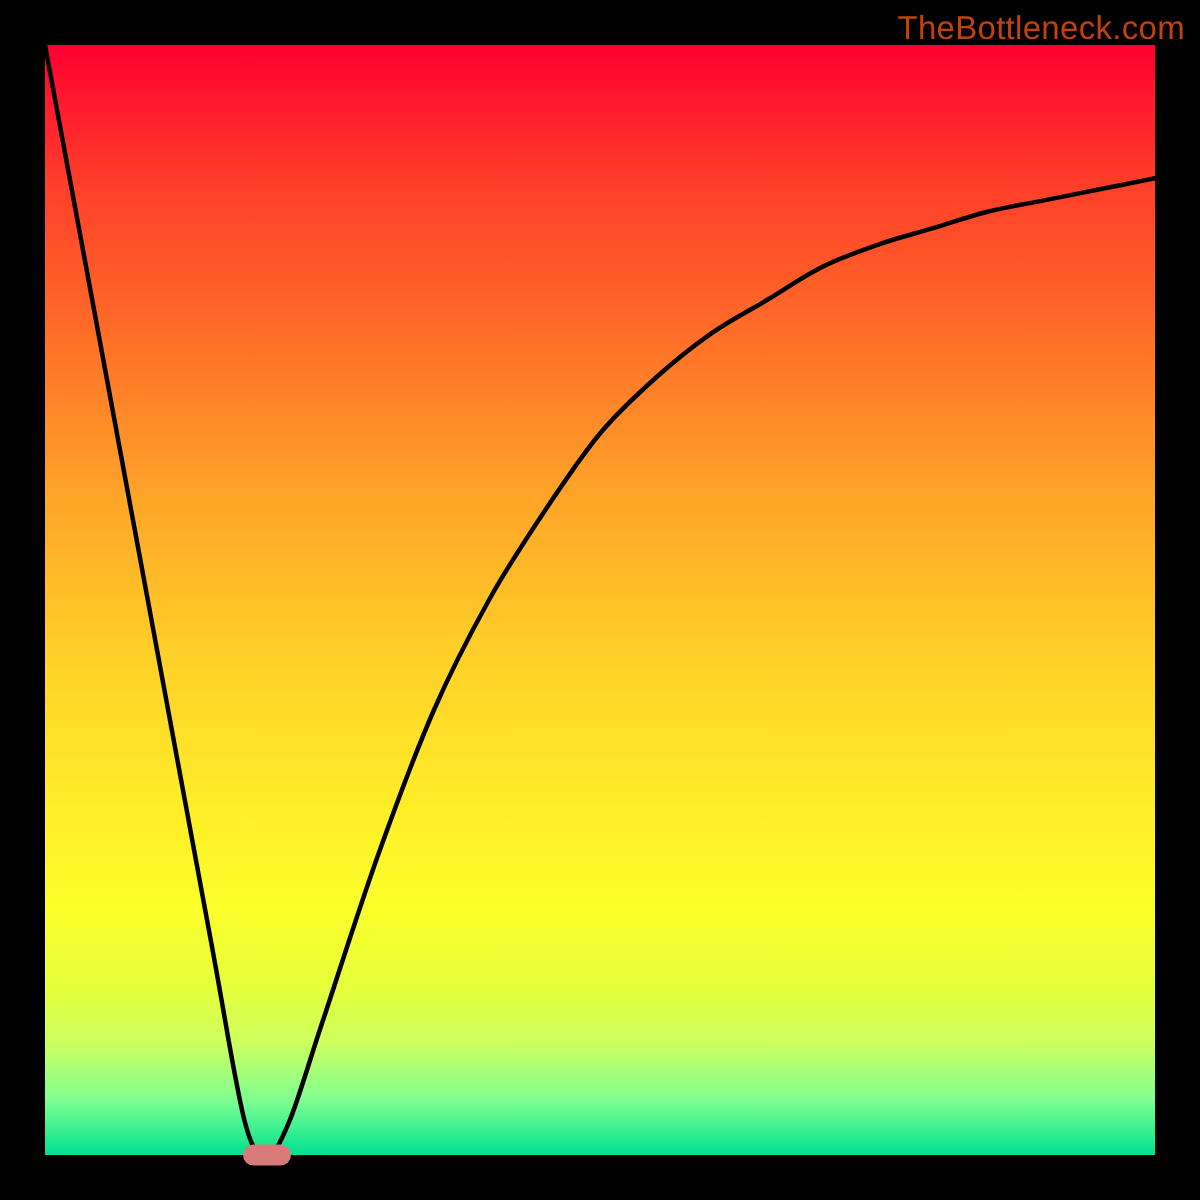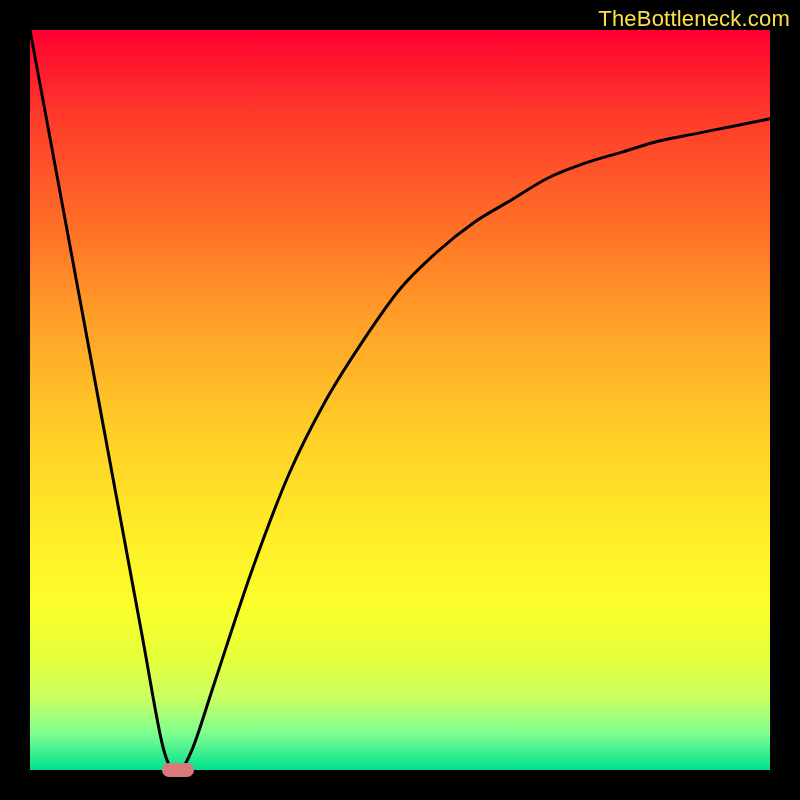--- a/index.html
+++ b/index.html
@@ -34,21 +34,21 @@
       #ccff60 90%,
       #80ff90 95%,
       #40f090 97.5%,
       #00e090 100%
     );
   }
   .watermark {
     position: absolute;
     top: 6px;
     right: 10px;
-    color: #fde047;
+    color: #c2410c;
     font-size: 22px;
     font-weight: 400;
     letter-spacing: 0.2px;
     z-index: 10;
   }
   svg.curve {
     position: absolute;
     left: 0;
     top: 0;
     width: 740px;

